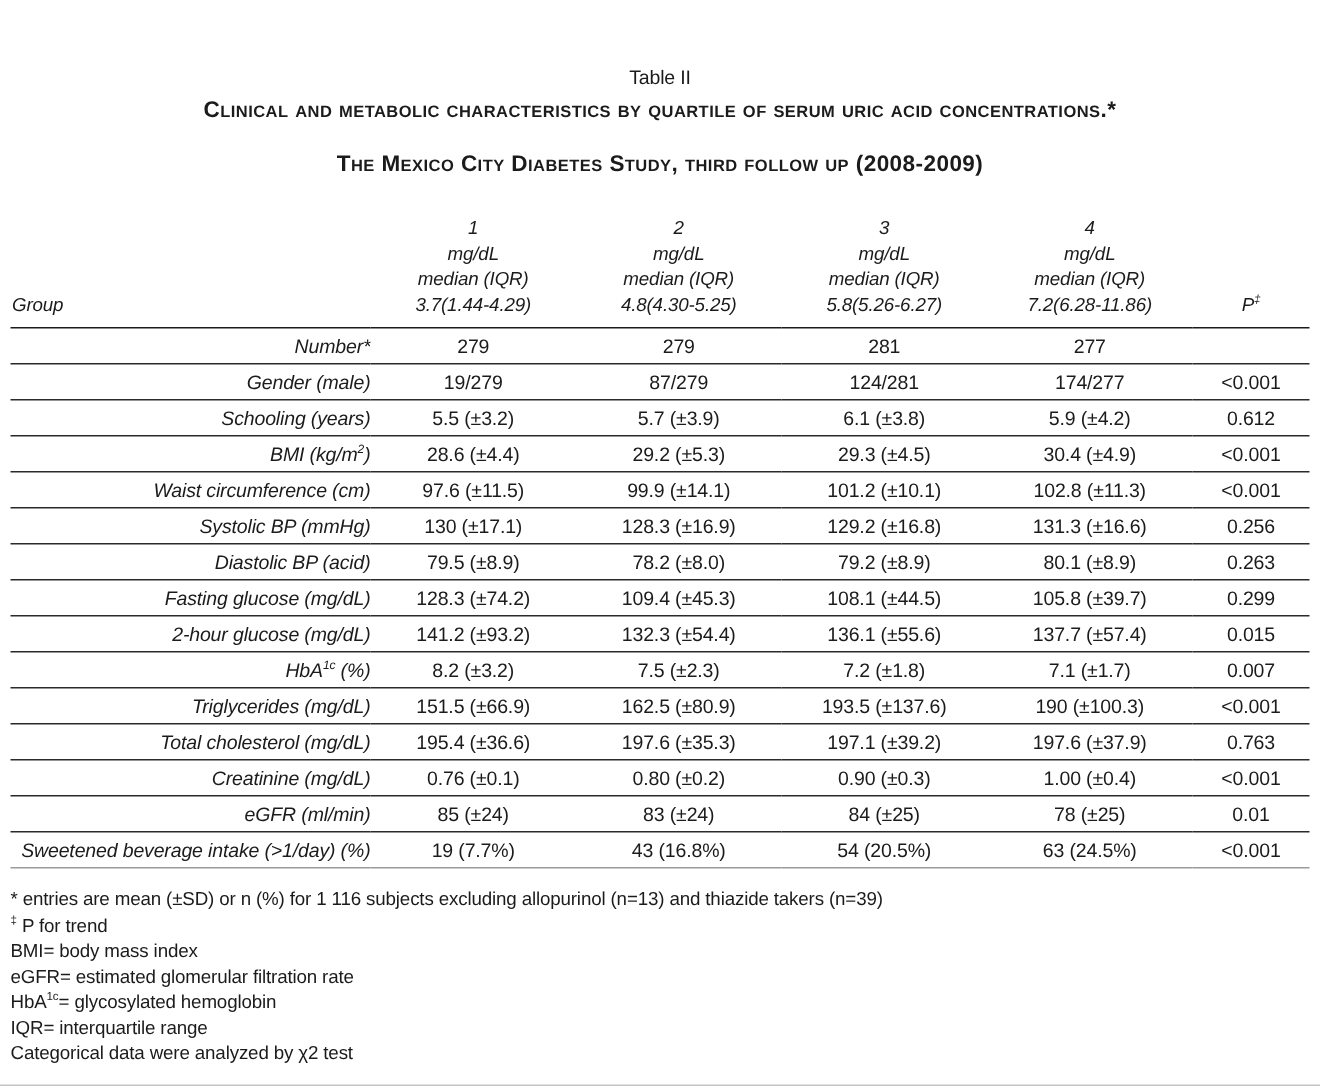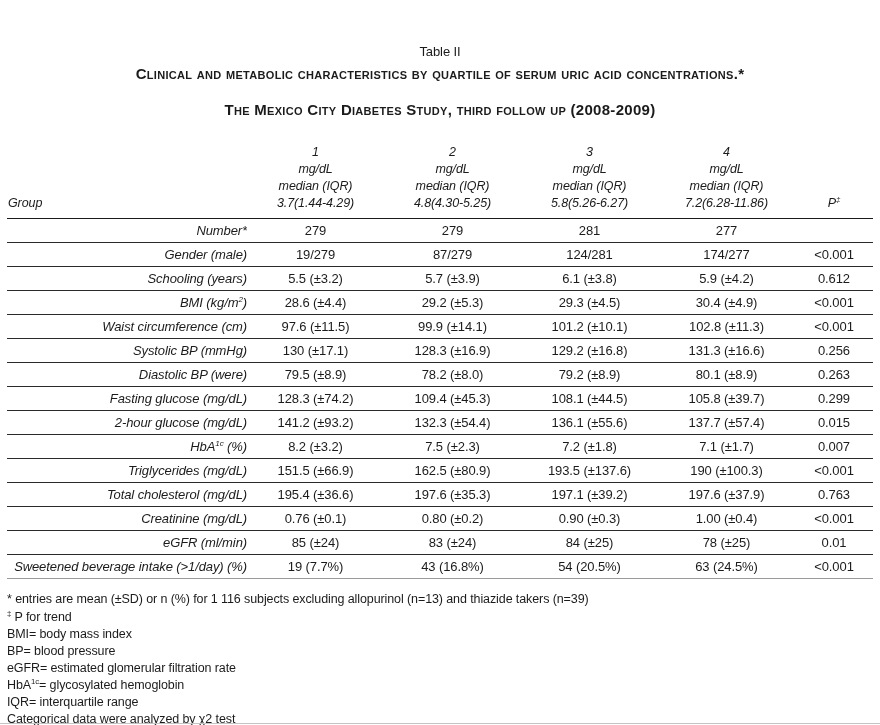--- a/index.html
+++ b/index.html
@@ -153,21 +153,21 @@
     </tr>
     <tr>
       <td class="lbl">Systolic BP (mmHg)</td>
       <td class="val">130 (±17.1)</td>
       <td class="val">128.3 (±16.9)</td>
       <td class="val">129.2 (±16.8)</td>
       <td class="val">131.3 (±16.6)</td>
       <td class="pval">0.256</td>
     </tr>
     <tr>
-      <td class="lbl">Diastolic BP (were)</td>
+      <td class="lbl">Diastolic BP (acid)</td>
       <td class="val">79.5 (±8.9)</td>
       <td class="val">78.2 (±8.0)</td>
       <td class="val">79.2 (±8.9)</td>
       <td class="val">80.1 (±8.9)</td>
       <td class="pval">0.263</td>
     </tr>
     <tr>
       <td class="lbl">Fasting glucose (mg/dL)</td>
       <td class="val">128.3 (±74.2)</td>
       <td class="val">109.4 (±45.3)</td>
@@ -234,20 +234,19 @@
   </tbody>
 </table>
 
 <div class="footnotes">
   <div>* entries are mean (±SD) or n (%) for 1 116 subjects excluding allopurinol (n=13) and thiazide takers (n=39)</div>
   <div><sup>‡</sup> P for trend</div>
 </div>
 
 <div class="abbreviations">
   <div>BMI= body mass index</div>
-  <div>BP= blood pressure</div>
   <div>eGFR= estimated glomerular filtration rate</div>
   <div>HbA<sup>1c</sup>= glycosylated hemoglobin</div>
   <div>IQR= interquartile range</div>
   <div>Categorical data were analyzed by χ2 test</div>
 </div>
 
 <div class="bottom-rule"></div>
 
 </body></html>

